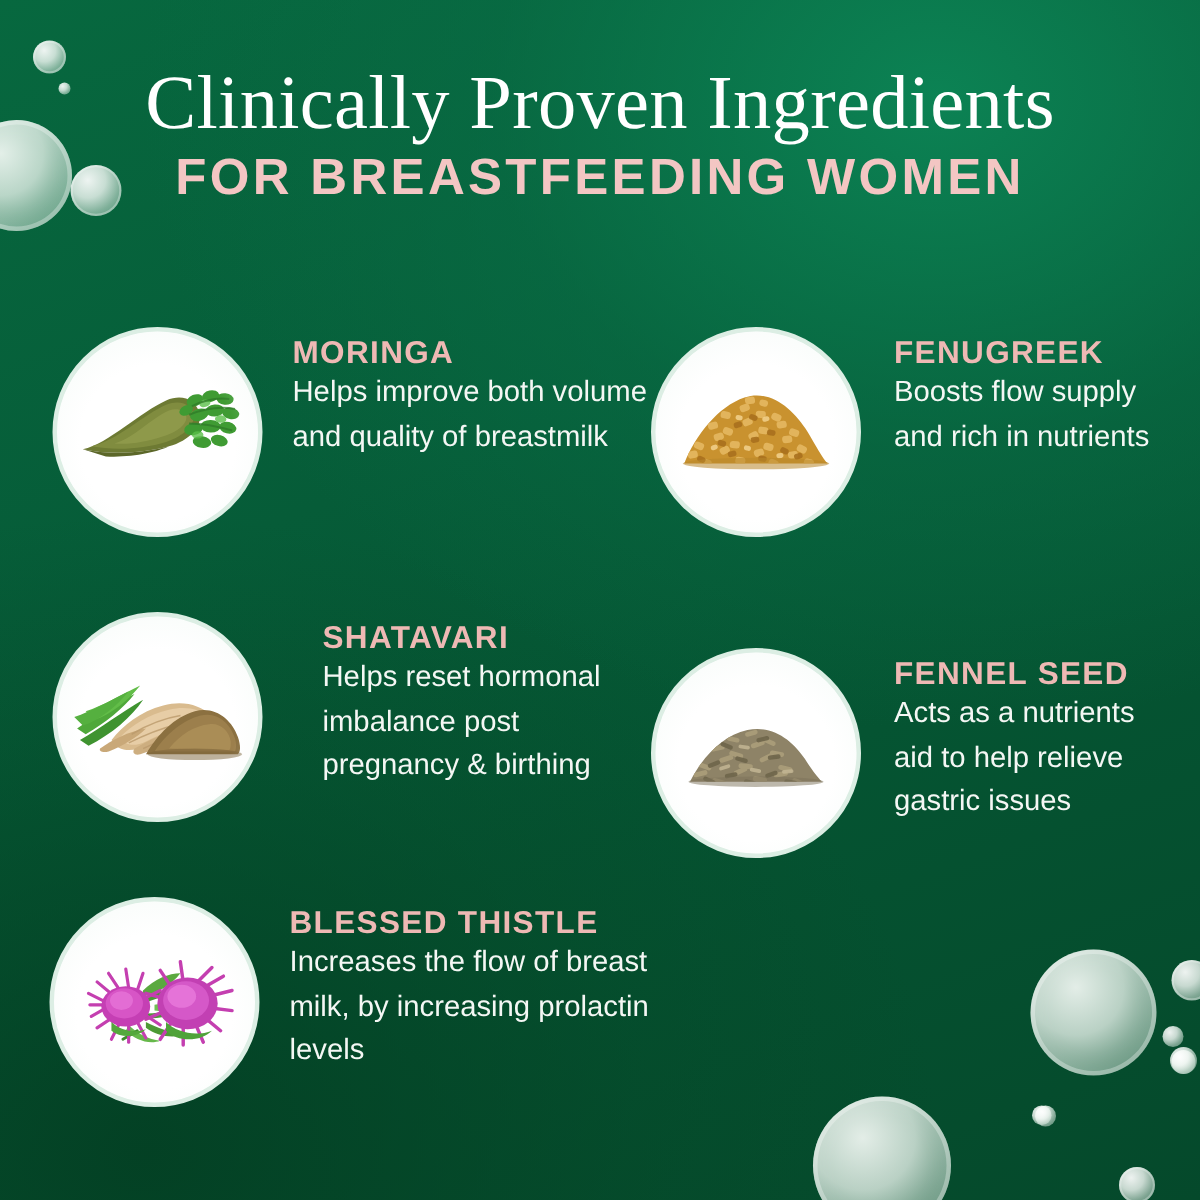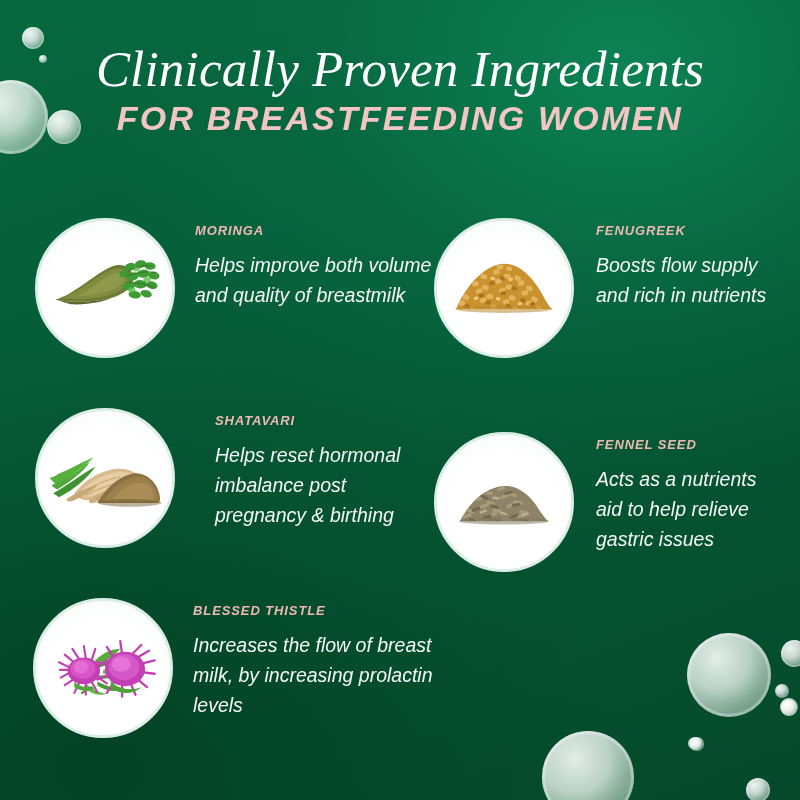--- a/index.html
+++ b/index.html
@@ -18,21 +18,20 @@
 
   #poster {
     position: relative;
     width: 800px;
     height: 800px;
     overflow: hidden;
     background:
       radial-gradient(ellipse 780px 620px at 78% 8%, rgba(12,132,85,0.95) 0%, rgba(9,110,70,0.55) 38%, rgba(5,90,54,0.0) 68%),
       radial-gradient(ellipse 700px 560px at 12% 96%, rgba(3,62,34,0.85) 0%, rgba(4,70,38,0.35) 48%, rgba(5,90,54,0.0) 76%),
       linear-gradient(160deg, #07683f 0%, #065c38 38%, #055432 64%, #05492b 100%);
-    font-style: italic;
   }
 
   
   .bubbles { position: absolute; inset: 0; pointer-events: none; }
   .bubble {
     position: absolute;
     border-radius: 50%;
     background:
       radial-gradient(circle at 34% 30%, rgba(255,255,255,0.93) 0%, rgba(248,252,249,0.80) 36%, rgba(228,240,232,0.55) 66%, rgba(210,230,218,0.34) 100%);
     box-shadow: inset 0 0 0 1.5px rgba(255,255,255,0.30);
@@ -88,30 +87,29 @@
     inset: 0;
     border-radius: 50%;
     background: radial-gradient(circle at 50% 55%, rgba(255,255,255,0) 52%, rgba(236,246,240,0.55) 100%);
     pointer-events: none;
   }
   .thumb svg { position: absolute; left: 0; top: 0; width: 100%; height: 100%; }
 
   .body { padding-left: 20px; padding-top: 6px; }
 
   .ing-name {
-    font-size: 13px;
+    font-size: 21px;
     font-weight: 700;
     color: #eeb9b4;
     letter-spacing: 0.9px;
     line-height: 1.1;
     white-space: nowrap;
   }
 
   .ing-desc {
-    margin-top: 13px;
     font-size: 19.5px;
     font-weight: 400;
     color: #f4f7f4;
     line-height: 1.52;
   }
 
   
   #card-moringa        { left: 35px;  top: 218px; width: 400px; }
   #card-fenugreek      { left: 434px; top: 218px; width: 350px; }
   #card-shatavari      { left: 35px;  top: 408px; width: 400px; gap: 20px; }

